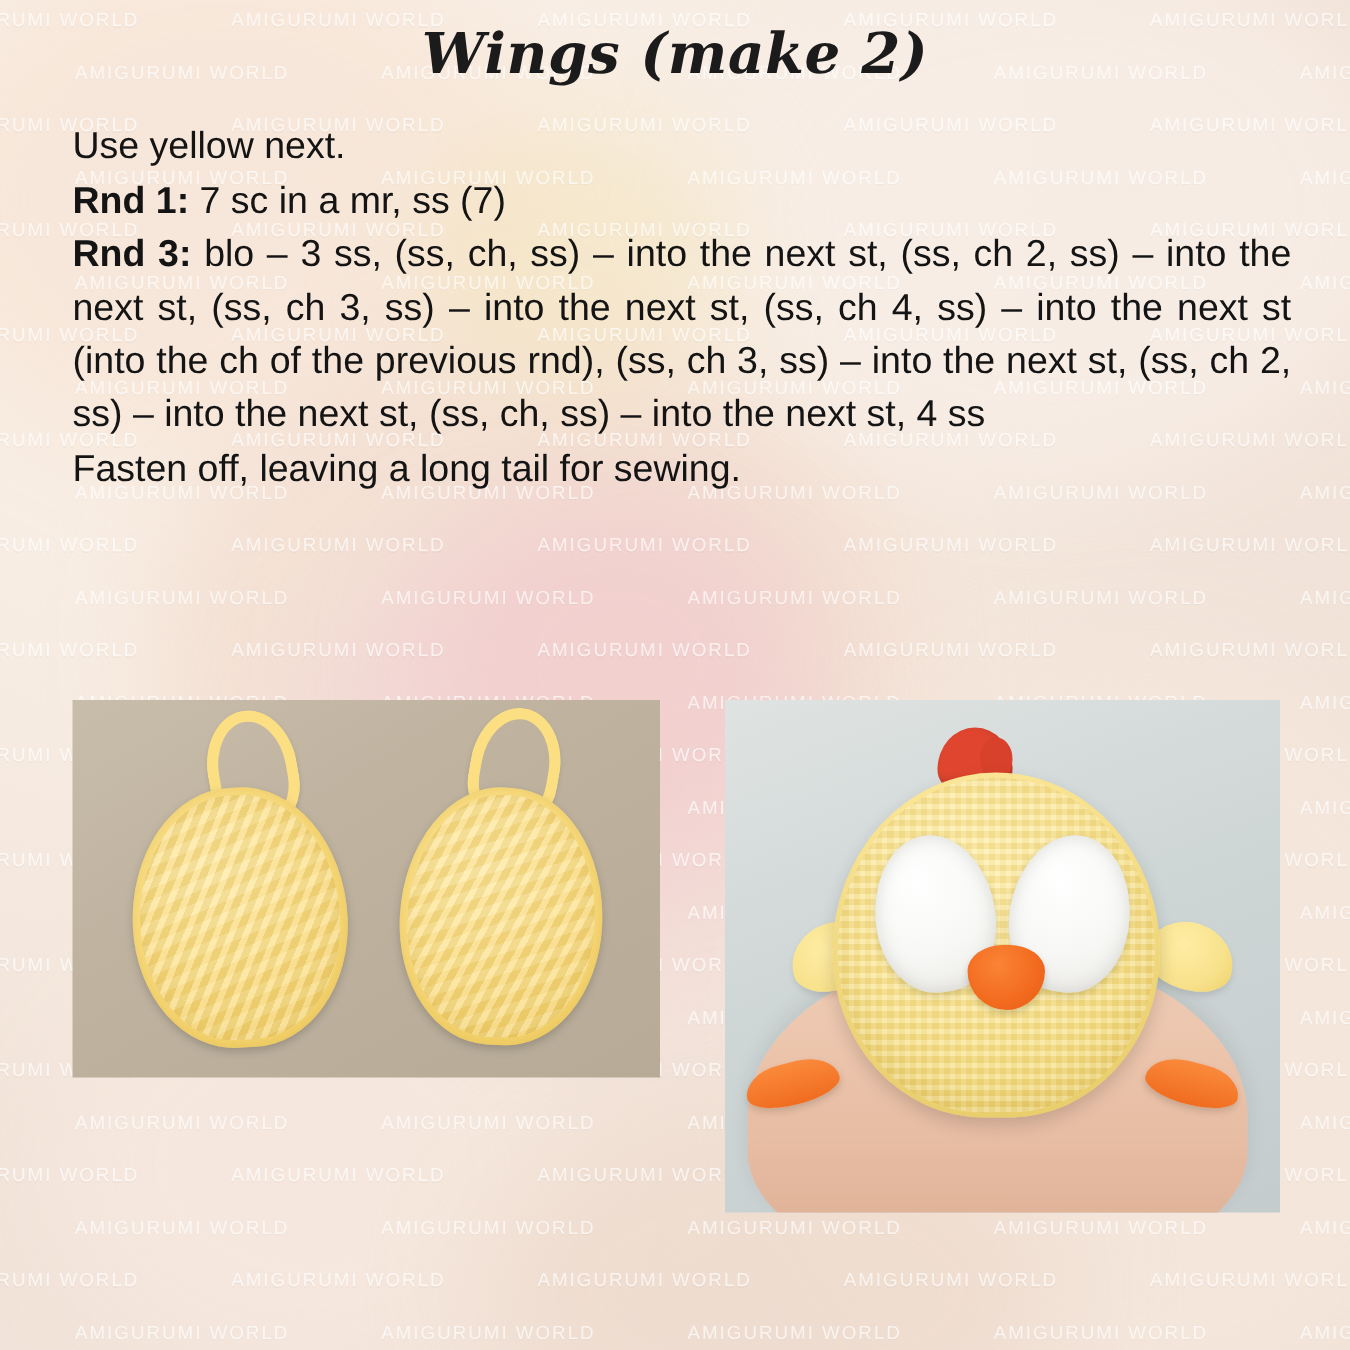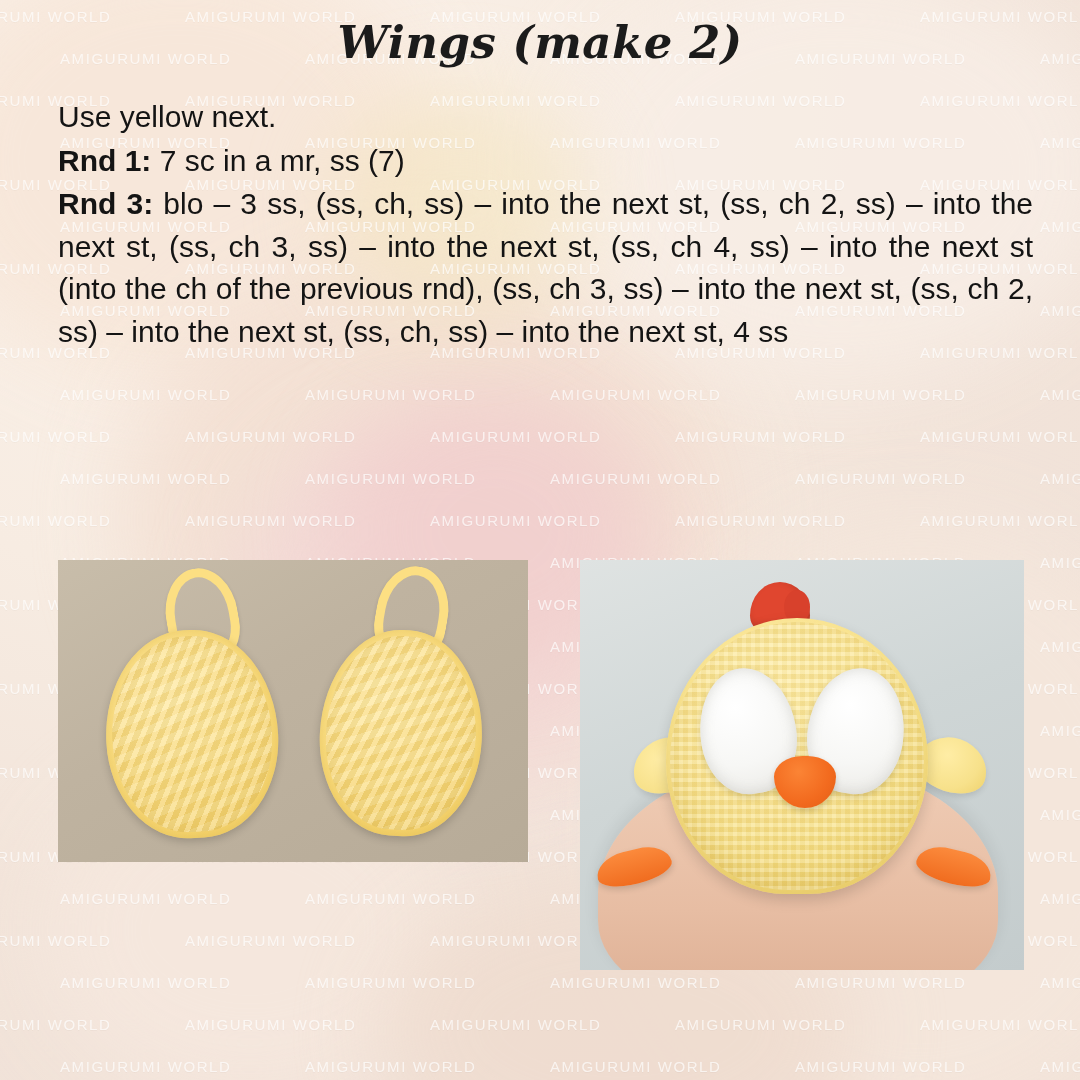--- a/index.html
+++ b/index.html
@@ -401,20 +401,21 @@
     <div class="instructions">
       <p>Use yellow next.</p>
       <p>
         <span class="lbl">Rnd 1:</span>
         <span>7 sc in a mr, ss (7)</span>
       </p>
       <p>
         <span class="lbl">Rnd 3:</span>
         <span>blo – 3 ss, (ss, ch, ss) – into the next st, (ss, ch 2, ss) – into the next st, (ss, ch 3, ss) – into the next st, (ss, ch 4, ss) – into the next st (into the ch of the previous rnd), (ss, ch 3, ss) – into the next st, (ss, ch 2, ss) – into the next st, (ss, ch, ss) – into the next st, 4 ss</span>
       </p>
+      <p>Fasten off, leaving a long tail for sewing.</p>
     </div>
 
     <div class="photos">
 
       <div class="photo photo-left">
         <div class="wing-loop loop-1"></div>
         <div class="wing-loop loop-2"></div>
         <div class="wing wing-1">
           <div class="wing-tex"></div>
         </div>

